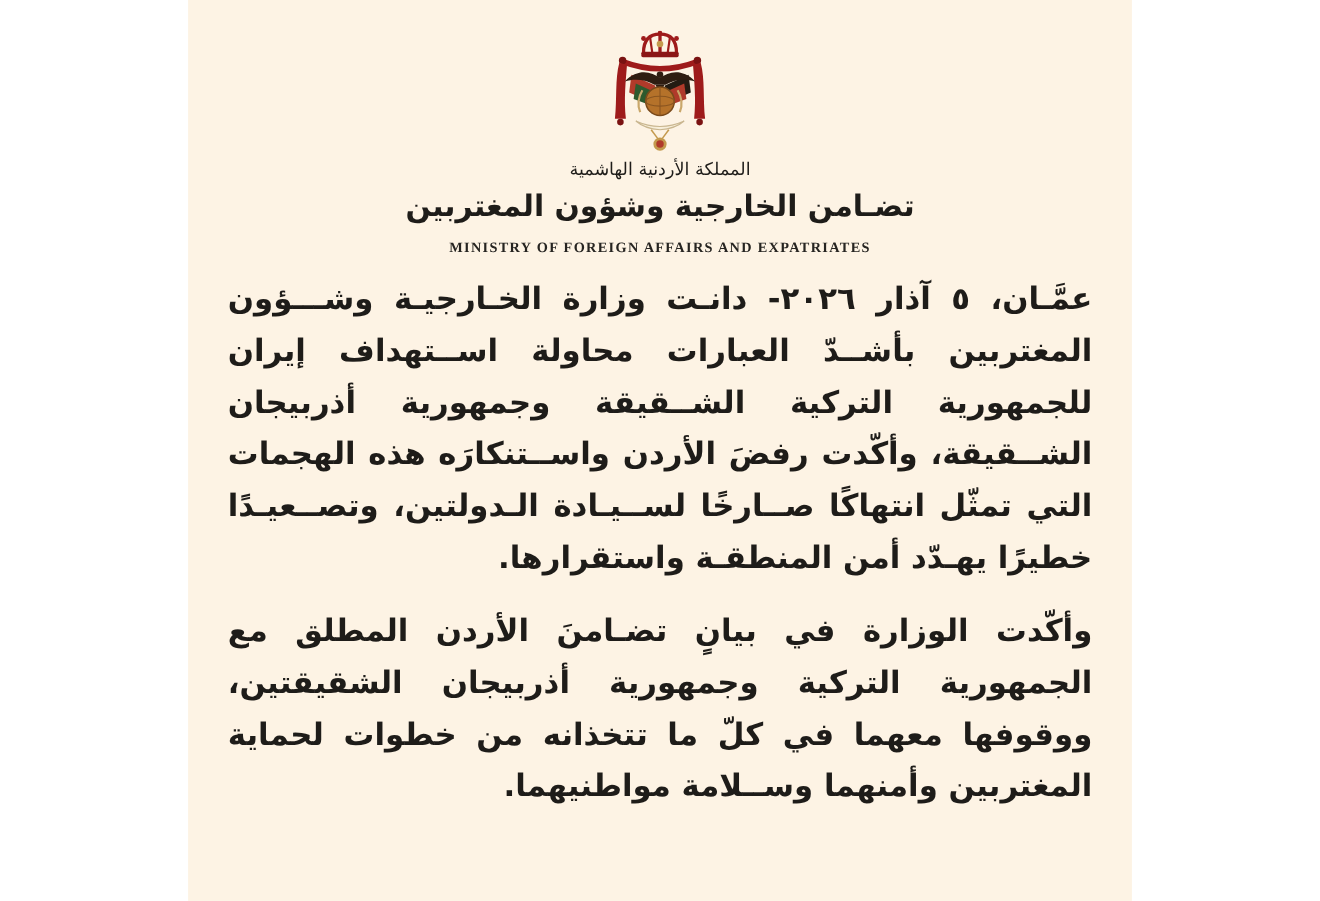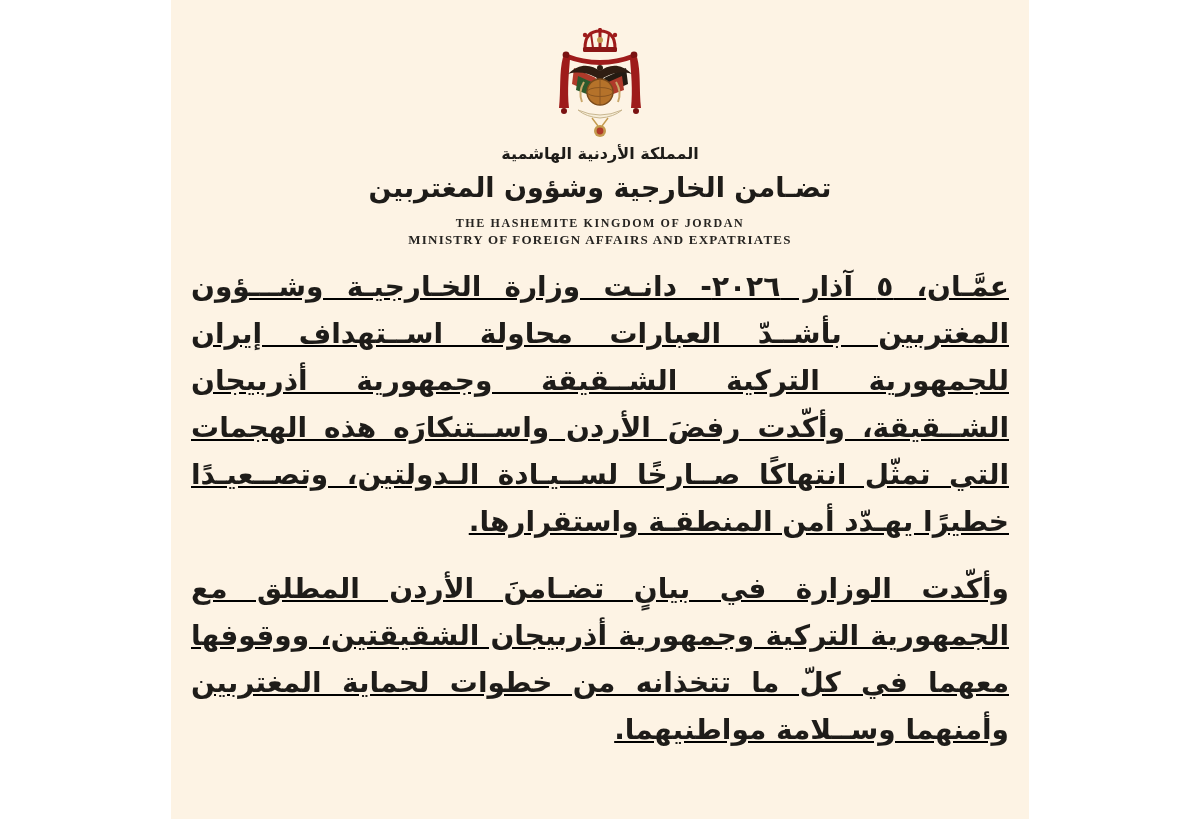--- a/index.html
+++ b/index.html
@@ -33,21 +33,21 @@
   }
   .emblem {
     width: 150px; height: 114px;
     margin: 0 auto;
   }
   .emblem svg { display: block; width: 100%; height: 100%; }
   .kingdom-ar {
     direction: rtl;
     text-align: center;
     font-size: 16px;
-    font-weight: bold;
+    font-weight: normal;
     color: var(--text_color);
     line-height: 24px;
     letter-spacing: 0px;
   }
   .ministry-ar {
     direction: rtl;
     text-align: center;
     font-size: 27px;
     font-weight: bold;
     color: var(--text_color);
@@ -66,23 +66,22 @@
     line-height: 15px;
   }
   .ministry-en {
     font-size: 13px;
     font-weight: bold;
     letter-spacing: 1.2px;
     line-height: 17px;
   }
   .body-text {
     margin-top: 15px;
-    padding: 0 20px;
+    padding: 0 36px;
     direction: rtl;
-    text-decoration: underline;
   }
   .body-text p {
     font-size: 28px;
     font-weight: bold;
     color: var(--text_color);
     line-height: 47px;
     text-align: justify;
     text-align-last: right;
     margin-bottom: 20px;
   }
@@ -152,21 +151,20 @@
           </g>
         </g>
       </svg>
     </div>
 
     <div class="kingdom-ar" lang="ar">المملكة الأردنية الهاشمية</div>
 
     <div class="ministry-ar" lang="ar">تضـامن الخارجية وشؤون المغتربين</div>
 
     <div class="english-block">
-      <div class="kingdom-en">THE HASHEMITE KINGDOM OF JORDAN</div>
       <div class="ministry-en">MINISTRY OF FOREIGN AFFAIRS AND EXPATRIATES</div>
     </div>
 
     <div class="body-text">
       <p lang="ar">عمَّـان، ٥ آذار ٢٠٢٦- دانـت وزارة الخـارجيـة وشـــؤون المغتربين بأشــدّ العبارات محاولة اســتهداف إيران للجمهورية التركية الشــقيقة وجمهورية أذربيجان الشــقيقة، وأكّدت رفضَ الأردن واســتنكارَه هذه الهجمات التي تمثّل انتهاكًا صــارخًا لســيـادة الـدولتين، وتصــعيـدًا خطيرًا يهـدّد أمن المنطقـة واستقرارها.</p>
       <p lang="ar">وأكّدت الوزارة في بيانٍ تضـامنَ الأردن المطلق مع الجمهورية التركية وجمهورية أذربيجان الشقيقتين، ووقوفها معهما في كلّ ما تتخذانه من خطوات لحماية المغتربين وأمنهما وســلامة مواطنيهما.</p>
     </div>
 
   </div>
 </div>

